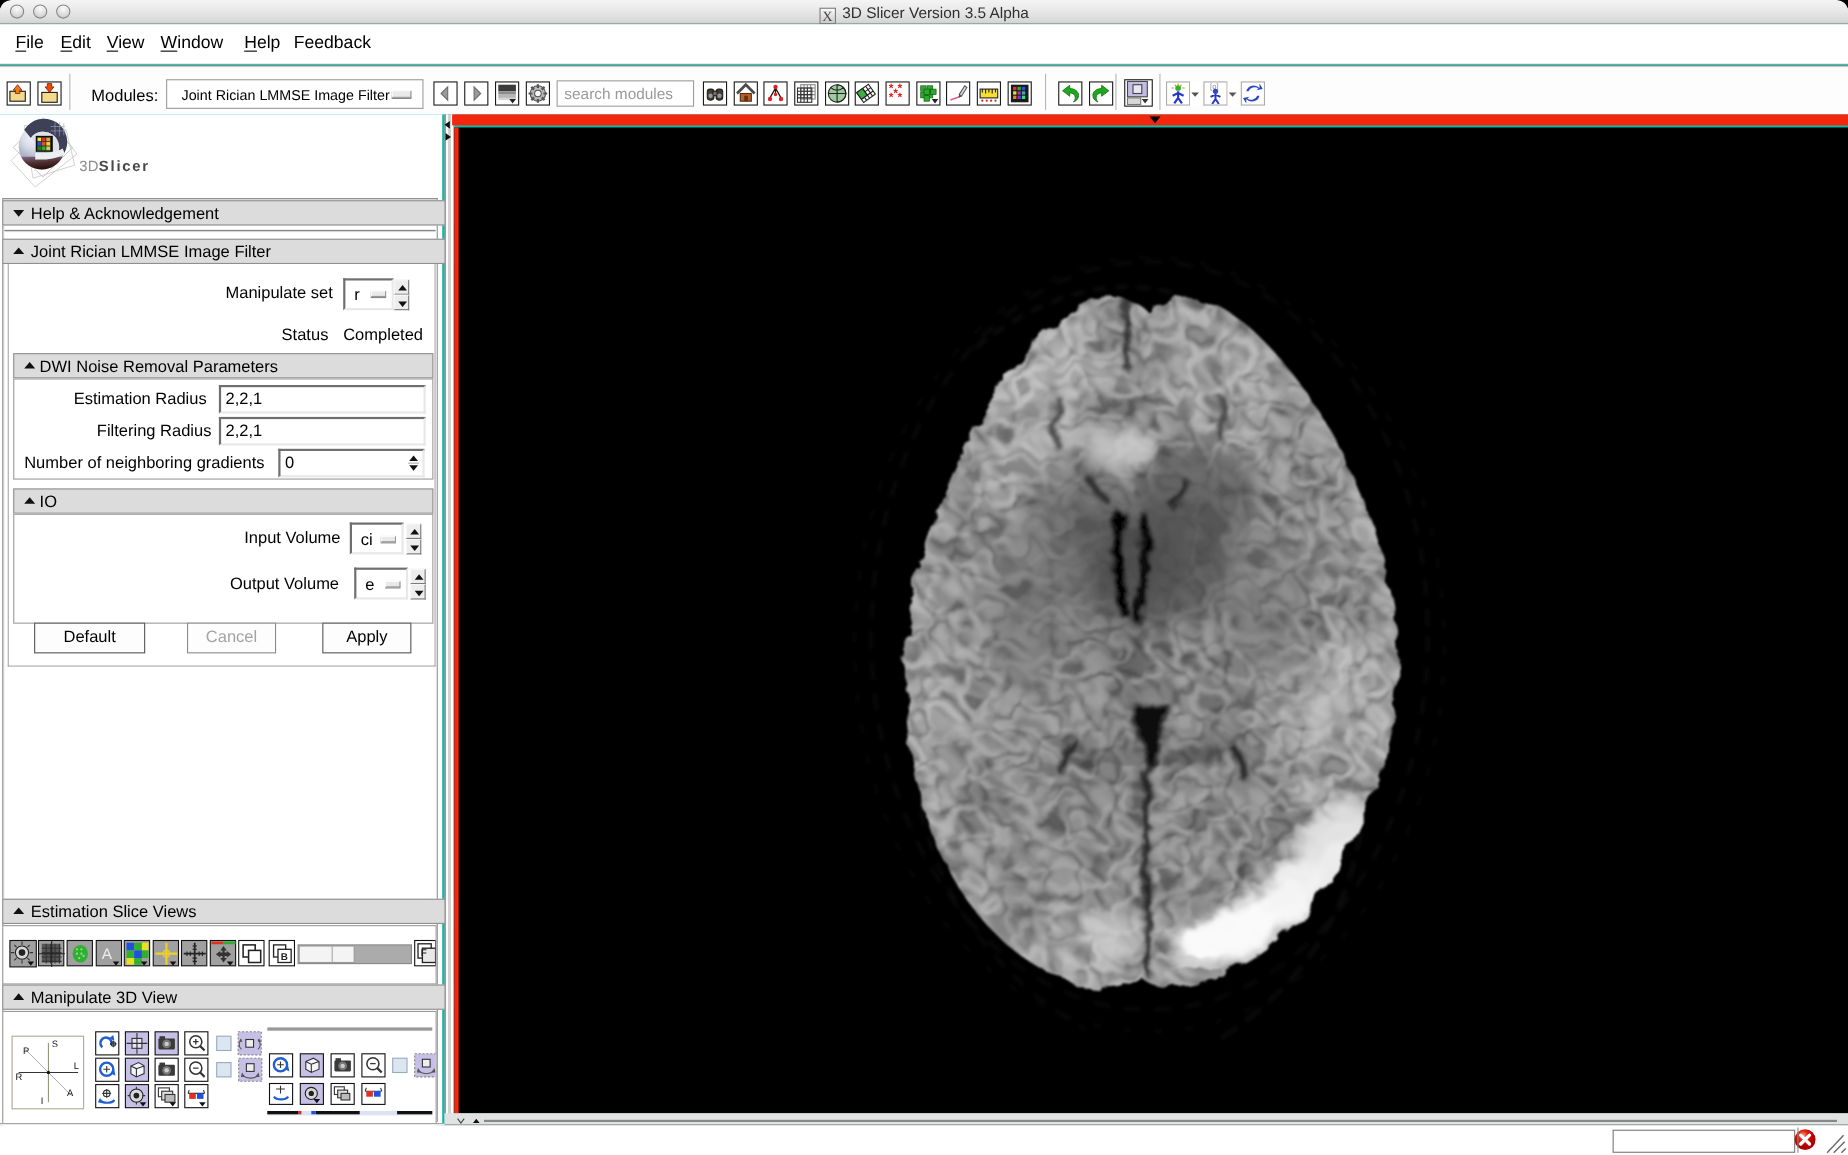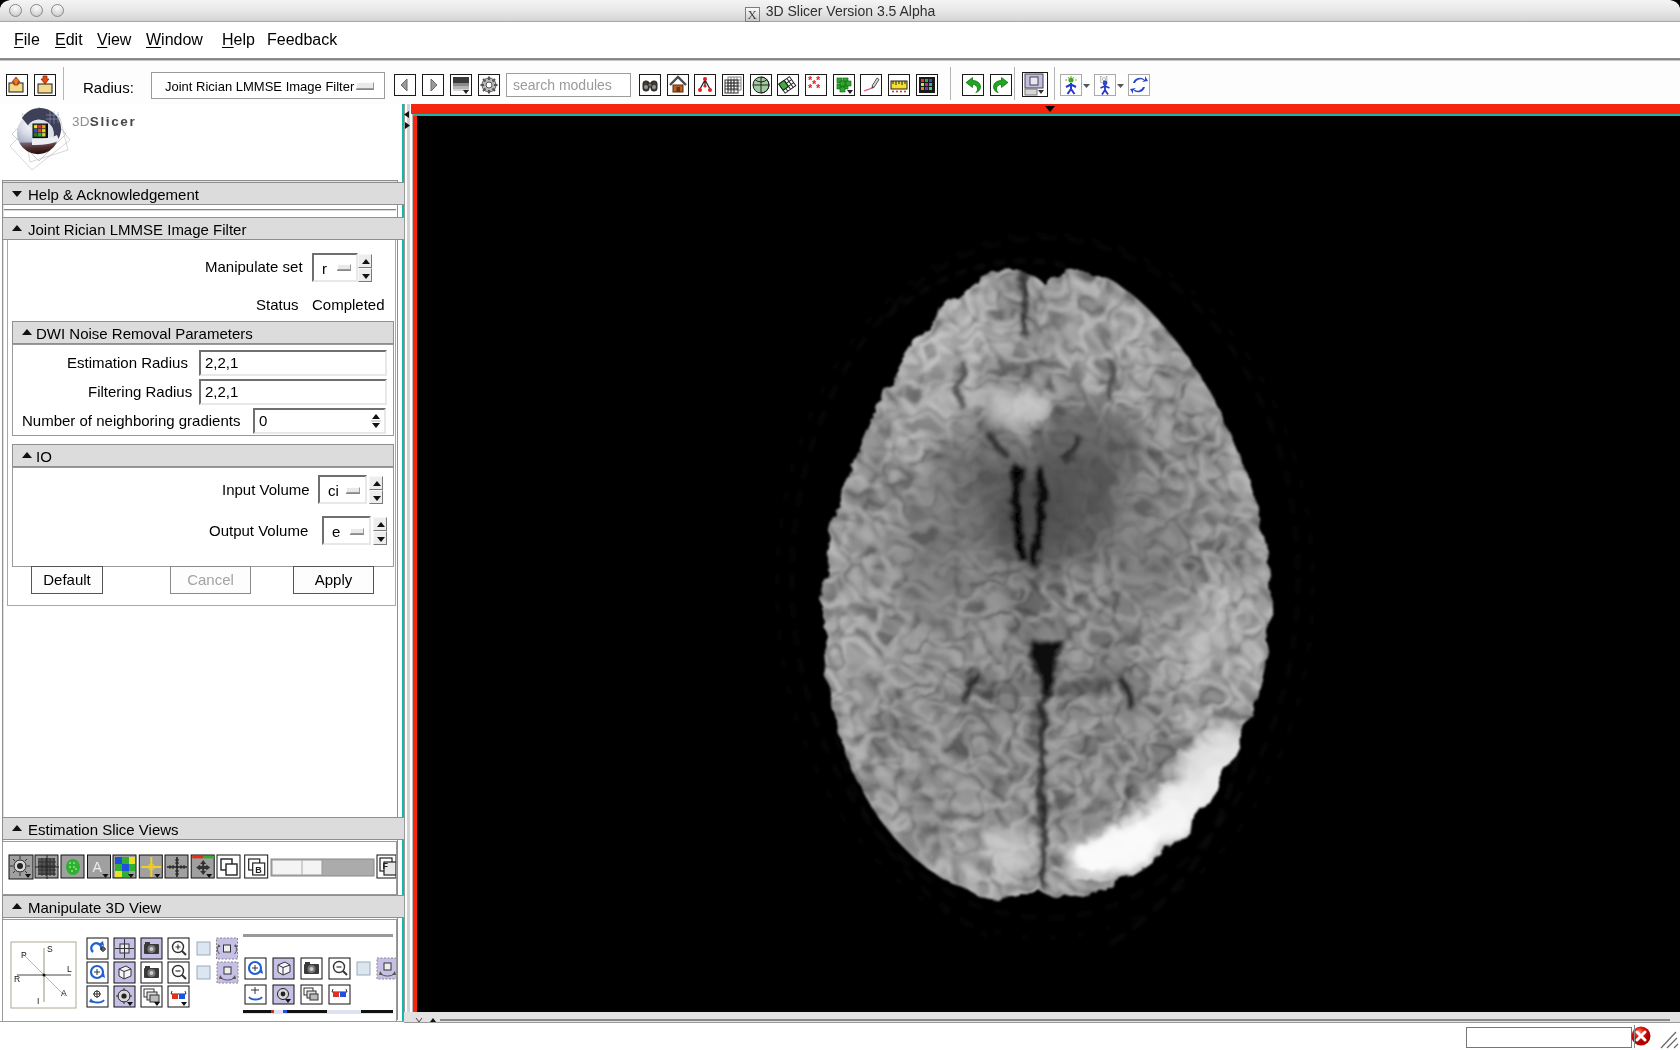--- a/index.html
+++ b/index.html
@@ -114,21 +114,21 @@
       <path d="M9,2 L13,7 L11,7 L11,10 L7,10 L7,7 L5,7 Z" fill="#f07818" stroke="#801800" stroke-width=".7"></path>
         </svg>
       </div>
     <div class="tbtn" style="left:34px">
         <svg width="20" height="20">
       <rect x="3" y="9" width="14" height="9" fill="#f2d98c" stroke="#1a1a1a"></rect>
       <path d="M10,9 L6,4 L8,4 L8,1 L12,1 L12,4 L14,4 Z" fill="#f04800" stroke="#801800" stroke-width=".7"></path>
         </svg>
       </div>
     <div class="tsep" style="left:63px"></div>
-    <span id="modlabel">Radius:</span>
+    <span id="modlabel">Modules:</span>
     <div id="modcombo">
         <span class="txt">Joint Rician LMMSE Image Filter</span>
       <div class="dashind" style="right:10px; top:9px"></div>
       </div>
     <div class="tbtn" style="left:394px">
         <svg width="20" height="20">
       <path d="M12,4 L6,10 L12,16 Z" fill="#9a9a9a" stroke="#6a6a6a"></path>
         </svg>
       </div>
     <div class="tbtn" style="left:422px">
@@ -365,21 +365,21 @@
           <rect x="33.8" y="28.8" width="4" height="4" fill="#208020"></rect>
             <rect x="37.8" y="28.8" width="4" height="4" fill="#30b030"></rect>
             <rect x="41.8" y="28.8" width="4" height="4" fill="#d0d040"></rect>
         </g>
         <path d="M32,35 A24,8 0 0 0 57,31 L59,36 A26,9 0 0 1 32,41 Z" fill="#eceef2"></path>
         <g fill="none" stroke="#9aa6c0" stroke-width="0.7" opacity="0.8">
           <path d="M46,11 h13 M46,15 h14 M50,7 v12 M54,7 v13 M58,8 v11"></path>
         </g>
       </svg>
     </div>
-    <span class="abs" style="left:72px;top:10px;font-size:13.5px;letter-spacing:.3px;color:#8e8e8e">3D<b style="color:#484848;letter-spacing:1.6px">Slicer</b></span>
+    <span class="abs" style="left:72px;top:39px;font-size:13.5px;letter-spacing:.3px;color:#8e8e8e">3D<b style="color:#484848;letter-spacing:1.6px">Slicer</b></span>
 
     <div class="hdr" style="top:78px">
         <span class="tri down"></span>
         <span class="t">Help &amp; Acknowledgement</span>
       </div>
     <div class="abs" style="left:4px;top:102px;width:392px;height:5px;border-bottom:2px groove #d8d8d8"></div>
     <div class="hdr" style="top:113px">
         <span class="tri up" style="top:7px"></span>
         <span class="t">Joint Rician LMMSE Image Filter</span>
       </div>
@@ -438,21 +438,21 @@
     <span class="flabel" style="left:209px;top:418px">Output Volume</span>
     <div class="combo" style="left:322px;top:412px;width:49px;height:29px">
       <span style="position:absolute;left:8px;top:5px">e</span>
       <div class="dashind" style="right:5px;top:10px;width:14px;height:6px"></div>
     </div>
     <div class="spin" style="left:373px;top:413px">
         <div class="b up"></div>
         <div class="b dn"></div>
       </div>
 
-    <div class="pbtn" style="left:31px;top:462px;width:72px;line-height:26px">Default</div>
+    <div class="pbtn" style="left:31px;top:462px;width:101px;line-height:26px">Default</div>
     <div class="pbtn" style="left:170px;top:462px;width:81px;line-height:26px;color:#a3a3a3;border-color:#8a8a8a">Cancel</div>
     <div class="pbtn" style="left:293px;top:462px;width:81px;line-height:26px">Apply</div>
 
     <div class="hdr" style="top:713px">
         <span class="tri up" style="top:7px"></span>
         <span class="t">Estimation Slice Views</span>
       </div>
     <div class="body2" style="left:2px;top:737px;width:395px;height:54px">
       <svg width="393" height="52">
         <g transform="translate(6,13)">

